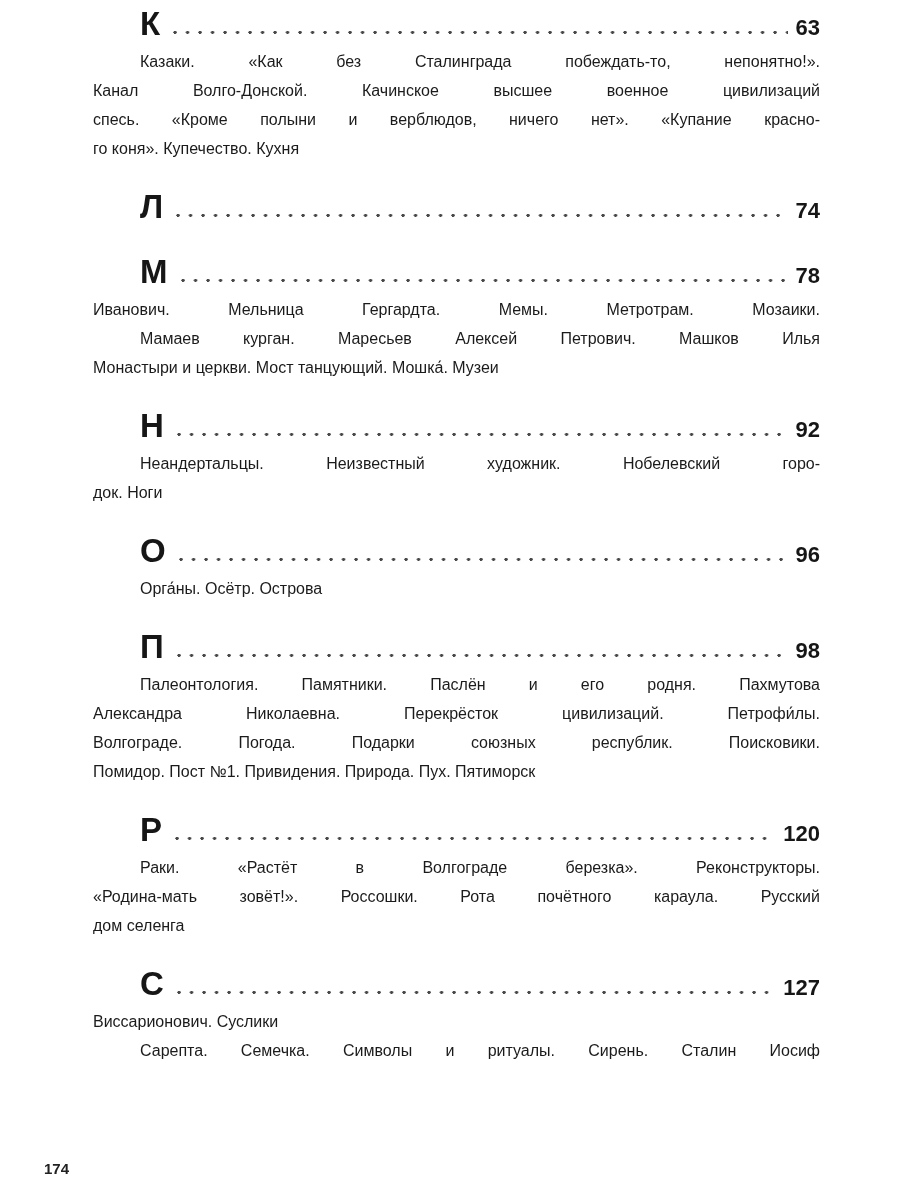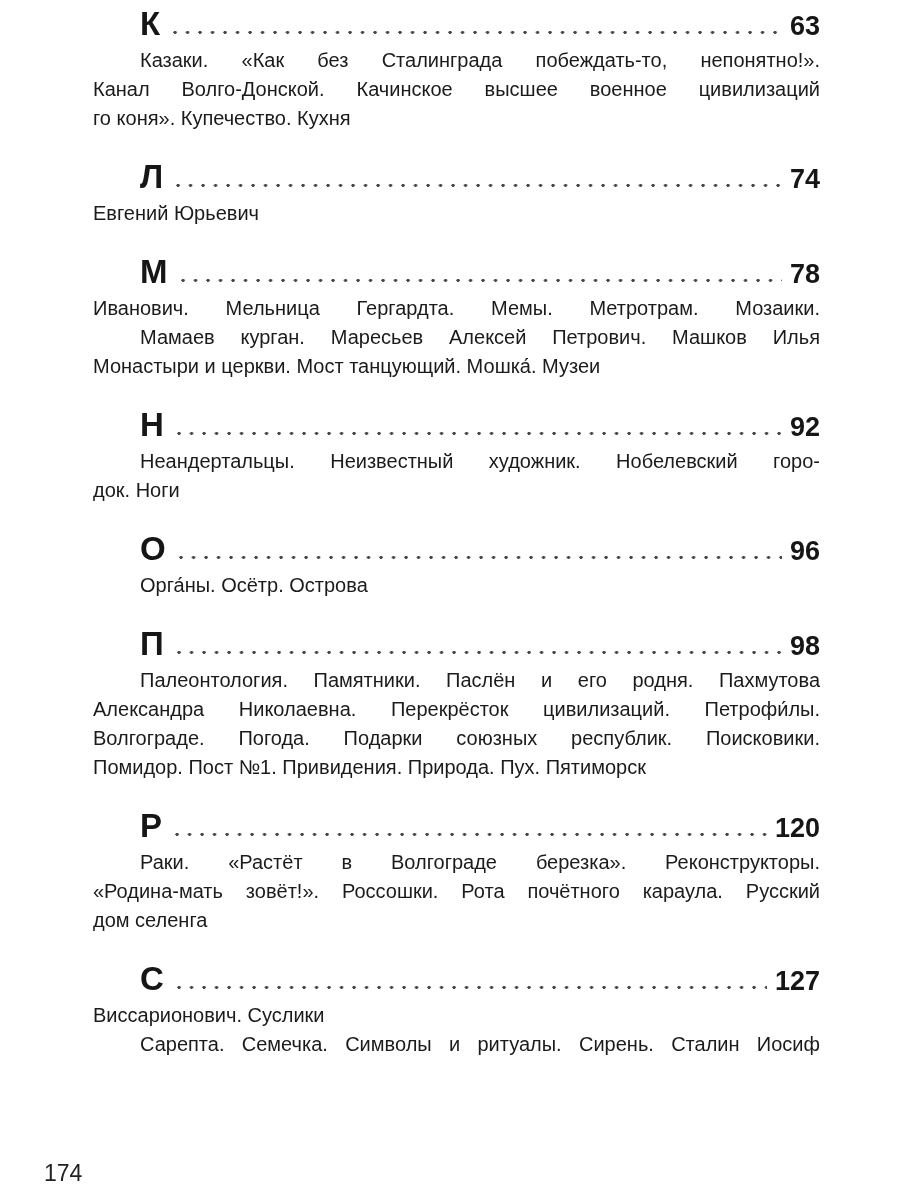--- a/index.html
+++ b/index.html
@@ -37,74 +37,75 @@
   .leader {
     flex: 1;
     height: 5px;
     margin: 0 8px 0 13px;
     background-image: radial-gradient(circle at 2px 2.4px, #474747 1.45px, rgba(0,0,0,0) 1.85px);
     background-size: 12.5px 5px;
     background-repeat: repeat-x;
     background-position: left bottom;
   }
   .pagenum {
-    font-size: 27px;
+    font-size: 22px;
     font-weight: bold;
     color: #161616;
   }
 
   .body-text { }
   .line {
-    font-size: 20px;
+    font-size: 16px;
     line-height: 29px;
     text-align: justify;
     text-align-last: justify;
     color: #1b1b1b;
   }
   .line.indent { text-indent: 47px; }
   .line.last {
     text-align: center;
     text-align-last: left;
   }
 
   .folio {
     position: absolute;
     left: 44px;
     top: 1160px;
-    font-size: 23px;
+    font-size: 15px;
     color: #222222;
+    font-weight: bold;
   }
 </style>
 </head>
 <body>
 
 <div class="page">
   <div class="content">
 
     <section class="toc-section">
       <div class="heading">
         <span class="letter">К</span>
         <span class="leader"></span>
         <span class="pagenum">63</span>
       </div>
       <div class="body-text">
         <div class="line indent">Казаки. «Как без Сталинграда побеждать-то, непонятно!».</div>
         <div class="line">Канал Волго-Донской. Качинское высшее военное цивилизаций</div>
+        <div class="line">спесь. «Кроме полыни и верблюдов, ничего нет». «Купание красно-</div>
         <div class="line last">го коня». Купечество. Кухня</div>
       </div>
     </section>
 
     <section class="toc-section">
       <div class="heading">
         <span class="letter">Л</span>
         <span class="leader"></span>
         <span class="pagenum">74</span>
       </div>
       <div class="body-text">
-        <div class="line last">Евгений Юрьевич</div>
       </div>
     </section>
 
     <section class="toc-section">
       <div class="heading">
         <span class="letter">М</span>
         <span class="leader"></span>
         <span class="pagenum">78</span>
       </div>
       <div class="body-text">

